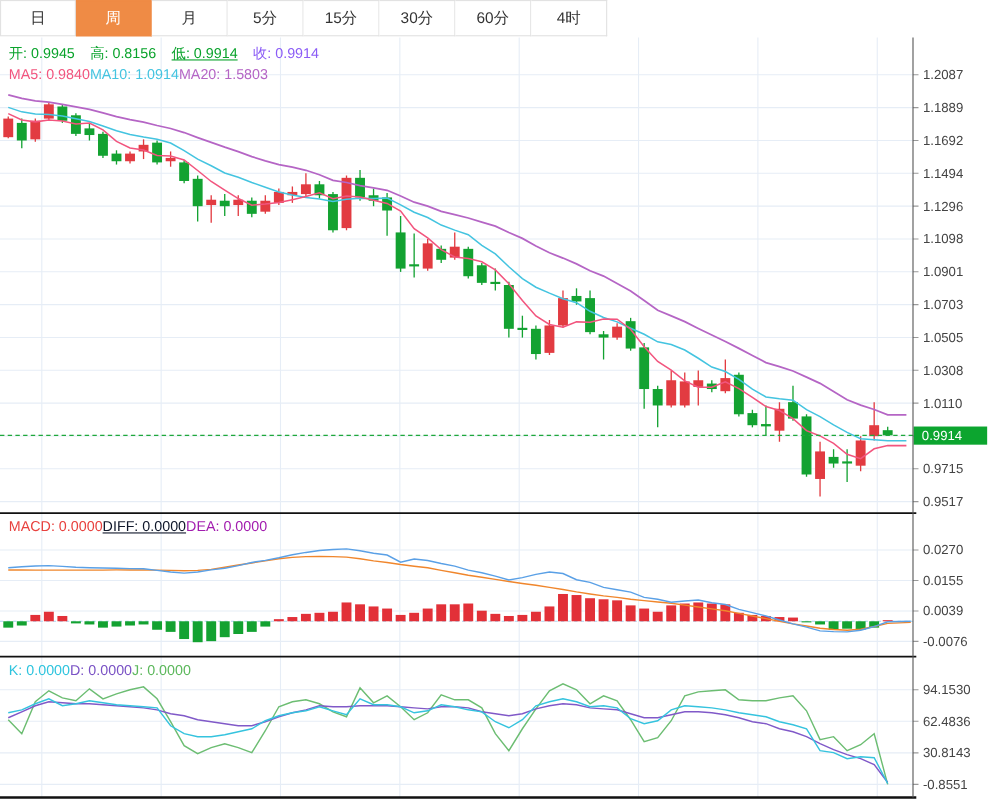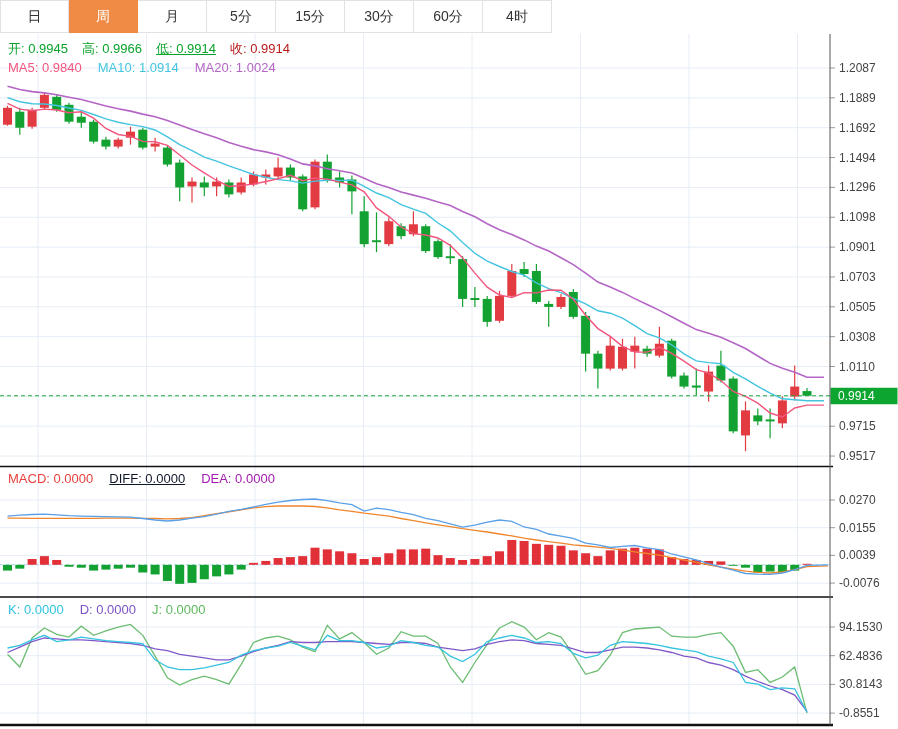--- a/index.html
+++ b/index.html
@@ -4,21 +4,21 @@
 <style>
   html,body{margin:0;padding:0;background:#fff;}
   body{font-family:"Liberation Sans", sans-serif;}
   #app{position:relative;width:898px;height:729px;background:#fff;overflow:hidden;}
   #chart-svg{position:absolute;left:0;top:0;}
   .tabbar{position:absolute;left:0;top:0;display:flex;background:#fff;z-index:5;}
   .tab{width:69px;height:33px;box-sizing:border-box;border:1px solid #e2e2e2;border-left:none;
        display:flex;align-items:center;justify-content:center;font-size:14px;color:#333;cursor:pointer;background:#fff;}
   .tab:first-child{border-left:1px solid #e2e2e2;}
   .tab.active{background:#ef8b45;border-color:#ef8b45;color:#fff;}
-  .legend{position:absolute;display:flex;gap:16px;font-size:13px;white-space:nowrap;z-index:4;}
+  .legend{position:absolute;display:flex;gap:0;font-size:13px;white-space:nowrap;z-index:4;}
   .legend span{letter-spacing:0;}
   #ohlc-legend{left:8px;top:40px;gap:14px;text-align:center;}
   #ma-legend{left:8px;top:60px;}
   #macd-legend{left:8px;top:471px;}
   #kdj-legend{left:8px;top:602px;}
 </style>
 </head>
 <body>
 
 <div id="app">
@@ -326,28 +326,28 @@
         <line x1="830" y1="713.1" x2="835" y2="713.1" stroke="#999" stroke-width="1"></line>
         <text x="839" y="717.1" fill="#444" font-size="12" text-anchor="start" font-family="&quot;Liberation Sans&quot;, sans-serif">-0.8551</text>
         <line x1="0" y1="466.5" x2="833" y2="466.5" stroke="#111" stroke-width="1.6"></line>
         <line x1="0" y1="597" x2="833" y2="597" stroke="#111" stroke-width="1.6"></line>
         <line x1="0" y1="725" x2="833" y2="725" stroke="#111" stroke-width="2.4"></line>
         <line x1="830" y1="34" x2="830" y2="725" stroke="#555" stroke-width="1"></line>
       </g>
     </svg>
   <div class="legend" id="ohlc-legend">
       <span style="color: rgb(10, 163, 44);">开: 0.9945</span>
-      <span style="color: rgb(10, 163, 44);">高: 0.9966</span>
+      <span style="color: rgb(10, 163, 44);">高: 0.8156</span>
       <span style="color: rgb(10, 163, 44); text-decoration: underline;">低: 0.9914</span>
-      <span style="color: #b91c1c;">收: 0.9914</span>
+      <span style="color: #8b5cf6;">收: 0.9914</span>
     </div>
   <div class="legend" id="ma-legend">
       <span style="color: rgb(242, 85, 126);">MA5: 0.9840</span>
       <span style="color: rgb(68, 196, 224);">MA10: 1.0914</span>
-      <span style="color: rgb(181, 101, 197);">MA20: 1.0024</span>
+      <span style="color: rgb(181, 101, 197);">MA20: 1.5803</span>
     </div>
   <div class="legend" id="macd-legend">
       <span style="color: rgb(232, 65, 62);">MACD: 0.0000</span>
       <span style="color: #0f172a; text-decoration: underline;">DIFF: 0.0000</span>
       <span style="color: #a21caf;">DEA: 0.0000</span>
     </div>
   <div class="legend" id="kdj-legend">
       <span style="color: rgb(47, 196, 222);">K: 0.0000</span>
       <span style="color: rgb(122, 82, 197);">D: 0.0000</span>
       <span style="color: rgb(92, 184, 92);">J: 0.0000</span>

